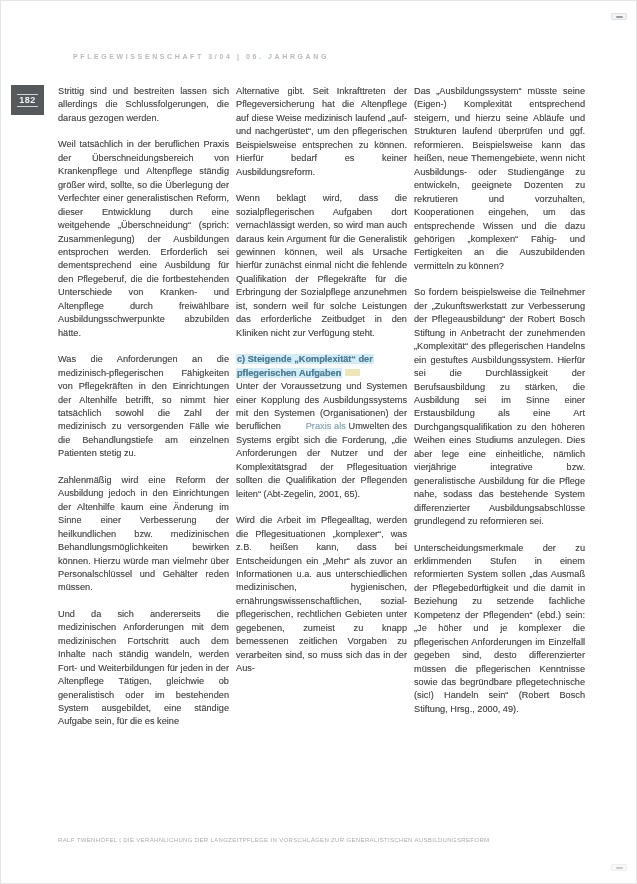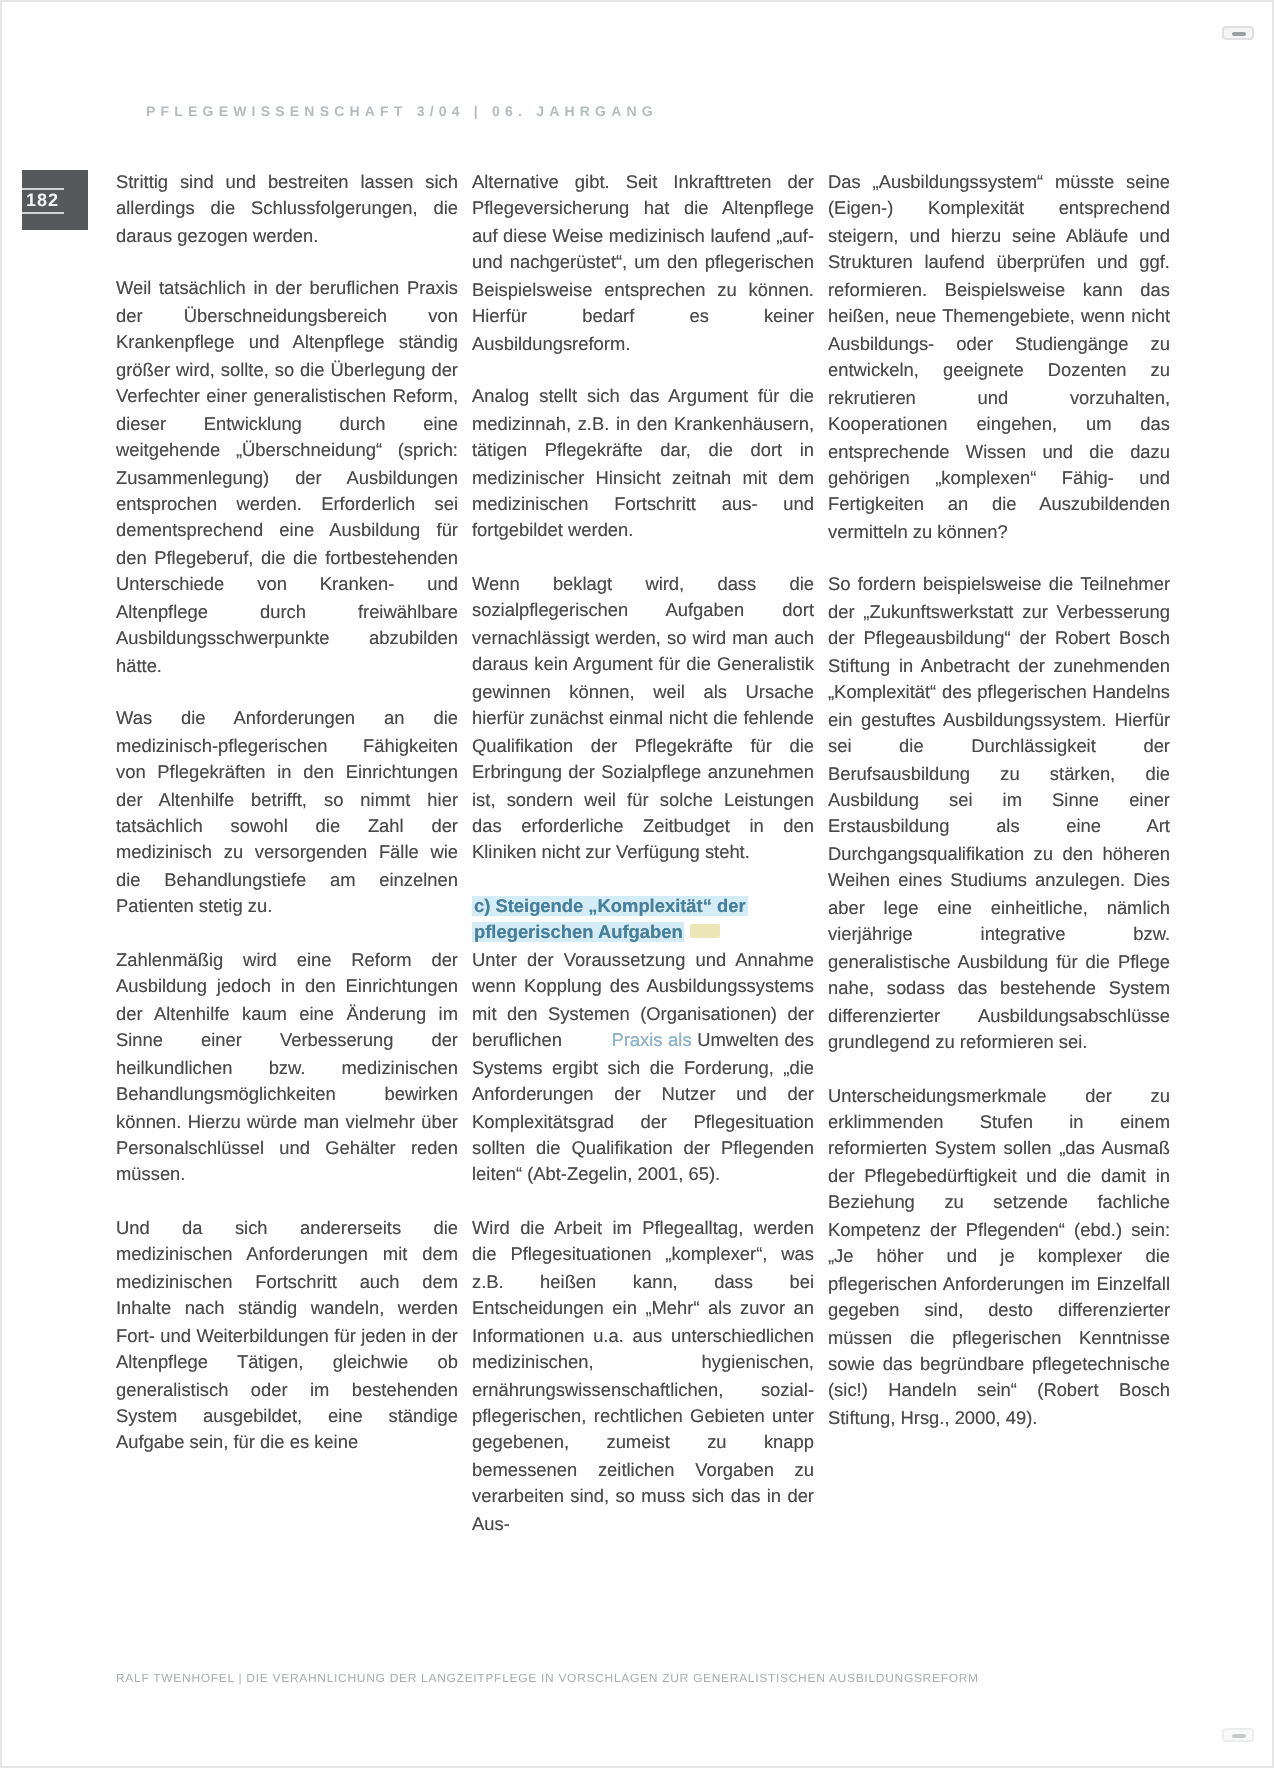--- a/index.html
+++ b/index.html
@@ -26,21 +26,21 @@
     position:absolute;left:72px;top:52px;
     font-size:7px;font-weight:700;
     letter-spacing:2.6px;
     color:var(--muted_gray);
     white-space:nowrap;
   }
   .page-badge{
     position:absolute;left:10px;top:84px;
     width:33px;height:30px;
     background:var(--badge_bg);
-    display:flex;align-items:center;
+    display:flex;align-items:center;justify-content:center;
   }
   .page-badge .num{
     color:#f2f3f4;font-size:9px;font-weight:700;letter-spacing:.5px;
     border-top:1px solid #cfd3d6;border-bottom:1px solid #cfd3d6;
     padding:1px 2px;line-height:9px;
   }
   .columns{
     position:absolute;left:57px;top:84px;
     width:529px;height:748px;
     display:flex;gap:7px;
@@ -115,24 +115,23 @@
     <div class="col">
       <p>Strittig sind und bestreiten lassen sich allerdings die Schlussfolgerungen, die daraus gezogen werden.</p>
       <p>Weil tatsächlich in der beruflichen Praxis der Überschneidungsbereich von Krankenpflege und Altenpflege ständig größer wird, sollte, so die Überlegung der Verfechter einer generalistischen Reform, dieser Entwicklung durch eine weitgehende „Überschneidung“ (sprich: Zusammenlegung) der Ausbildungen entsprochen werden. Erforderlich sei dementsprechend eine Ausbildung für den Pflegeberuf, die die fortbestehenden Unterschiede von Kranken- und Altenpflege durch freiwählbare Ausbildungsschwerpunkte abzubilden hätte.</p>
       <p>Was die Anforderungen an die medizinisch-pflegerischen Fähigkeiten von Pflegekräften in den Einrichtungen der Altenhilfe betrifft, so nimmt hier tatsächlich sowohl die Zahl der medizinisch zu versorgenden Fälle wie die Behandlungstiefe am einzelnen Patienten stetig zu.</p>
       <p>Zahlenmäßig wird eine Reform der Ausbildung jedoch in den Einrichtungen der Altenhilfe kaum eine Änderung im Sinne einer Verbesserung der heilkundlichen bzw. medizinischen Behandlungsmöglichkeiten bewirken können. Hierzu würde man vielmehr über Personalschlüssel und Gehälter reden müssen.</p>
       <p>Und da sich andererseits die medizinischen Anforderungen mit dem medizinischen Fortschritt auch dem Inhalte nach ständig wandeln, werden Fort- und Weiterbildungen für jeden in der Altenpflege Tätigen, gleichwie ob generalistisch oder im bestehenden System ausgebildet, eine ständige Aufgabe sein, für die es keine</p>
     </div>
 
     <div class="col">
       <p>Alternative gibt. Seit Inkrafttreten der Pflegeversicherung hat die Altenpflege auf diese Weise medizinisch laufend „auf- und nachgerüstet“, um den pflegerischen Beispielsweise entsprechen zu können. Hierfür bedarf es keiner Ausbildungsreform.</p>
-      <p>Analog stellt sich das Argument für die medizinnah, z.B. in den Krankenhäusern, tätigen Pflegekräfte dar, die dort in medizinischer Hinsicht zeitnah mit dem medizinischen Fortschritt aus- und fortgebildet werden.</p>
       <p>Wenn beklagt wird, dass die sozialpflegerischen Aufgaben dort vernachlässigt werden, so wird man auch daraus kein Argument für die Generalistik gewinnen können, weil als Ursache hierfür zunächst einmal nicht die fehlende Qualifikation der Pflegekräfte für die Erbringung der Sozialpflege anzunehmen ist, sondern weil für solche Leistungen das erforderliche Zeitbudget in den Kliniken nicht zur Verfügung steht.</p>
       <h3 class="section-heading"><span class="hl-bg">c) Steigende „Komplexität“ der pflegerischen Aufgaben</span><span class="smudge"></span></h3>
-      <p><span>Unter der Voraussetzung und Annahme wenn Kopplung des Ausbildungssystems mit den Systemen (Organisationen) der beruflichen </span><span class="hl-word">Praxis als</span><span> Umwelten des Systems ergibt sich die Forderung, „die Anforderungen der Nutzer und der Komplexitätsgrad der Pflegesituation sollten die Qualifikation der Pflegenden leiten“ (Abt-Zegelin, 2001, 65).</span></p>
+      <p><span>Unter der Voraussetzung und Systemen einer Kopplung des Ausbildungssystems mit den Systemen (Organisationen) der beruflichen </span><span class="hl-word">Praxis als</span><span> Umwelten des Systems ergibt sich die Forderung, „die Anforderungen der Nutzer und der Komplexitätsgrad der Pflegesituation sollten die Qualifikation der Pflegenden leiten“ (Abt-Zegelin, 2001, 65).</span></p>
       <p>Wird die Arbeit im Pflegealltag, werden die Pflegesituationen „komplexer“, was z.B. heißen kann, dass bei Entscheidungen ein „Mehr“ als zuvor an Informationen u.a. aus unterschiedlichen medizinischen, hygienischen, ernährungswissenschaftlichen, sozial-pflegerischen, rechtlichen Gebieten unter gegebenen, zumeist zu knapp bemessenen zeitlichen Vorgaben zu verarbeiten sind, so muss sich das in der Aus-</p>
     </div>
 
     <div class="col">
       <p>Das „Ausbildungssystem“ müsste seine (Eigen-) Komplexität entsprechend steigern, und hierzu seine Abläufe und Strukturen laufend überprüfen und ggf. reformieren. Beispielsweise kann das heißen, neue Themengebiete, wenn nicht Ausbildungs- oder Studiengänge zu entwickeln, geeignete Dozenten zu rekrutieren und vorzuhalten, Kooperationen eingehen, um das entsprechende Wissen und die dazu gehörigen „komplexen“ Fähig- und Fertigkeiten an die Auszubildenden vermitteln zu können?</p>
       <p>So fordern beispielsweise die Teilnehmer der „Zukunftswerkstatt zur Verbesserung der Pflegeausbildung“ der Robert Bosch Stiftung in Anbetracht der zunehmenden „Komplexität“ des pflegerischen Handelns ein gestuftes Ausbildungssystem. Hierfür sei die Durchlässigkeit der Berufsausbildung zu stärken, die Ausbildung sei im Sinne einer Erstausbildung als eine Art Durchgangsqualifikation zu den höheren Weihen eines Studiums anzulegen. Dies aber lege eine einheitliche, nämlich vierjährige integrative bzw. generalistische Ausbildung für die Pflege nahe, sodass das bestehende System differenzierter Ausbildungsabschlüsse grundlegend zu reformieren sei.</p>
       <p>Unterscheidungsmerkmale der zu erklimmenden Stufen in einem reformierten System sollen „das Ausmaß der Pflegebedürftigkeit und die damit in Beziehung zu setzende fachliche Kompetenz der Pflegenden“ (ebd.) sein: „Je höher und je komplexer die pflegerischen Anforderungen im Einzelfall gegeben sind, desto differenzierter müssen die pflegerischen Kenntnisse sowie das begründbare pflegetechnische (sic!) Handeln sein“ (Robert Bosch Stiftung, Hrsg., 2000, 49).</p>
     </div>
 
   </div>

